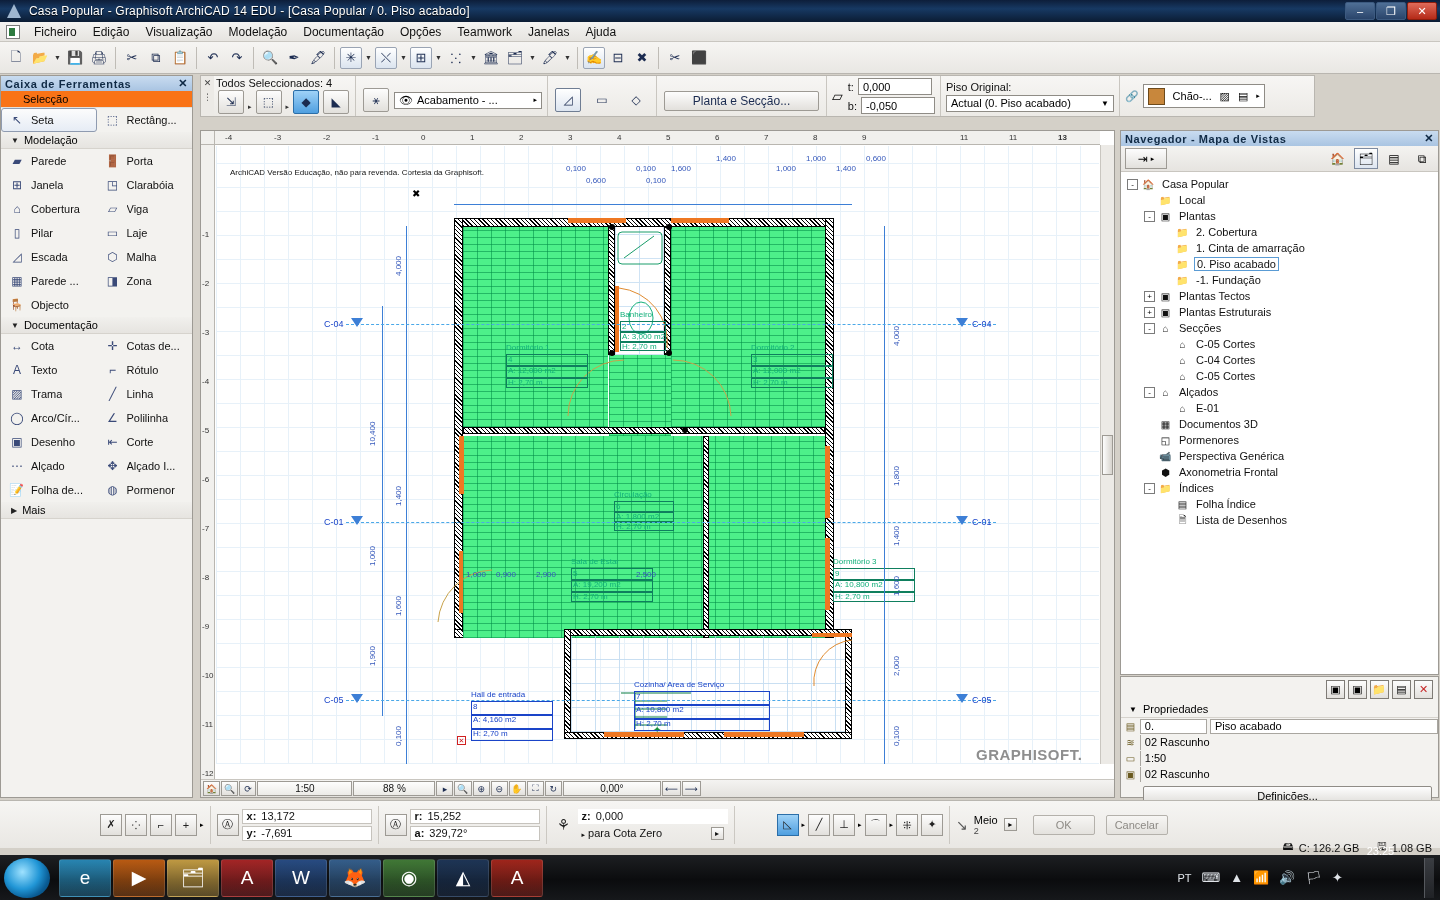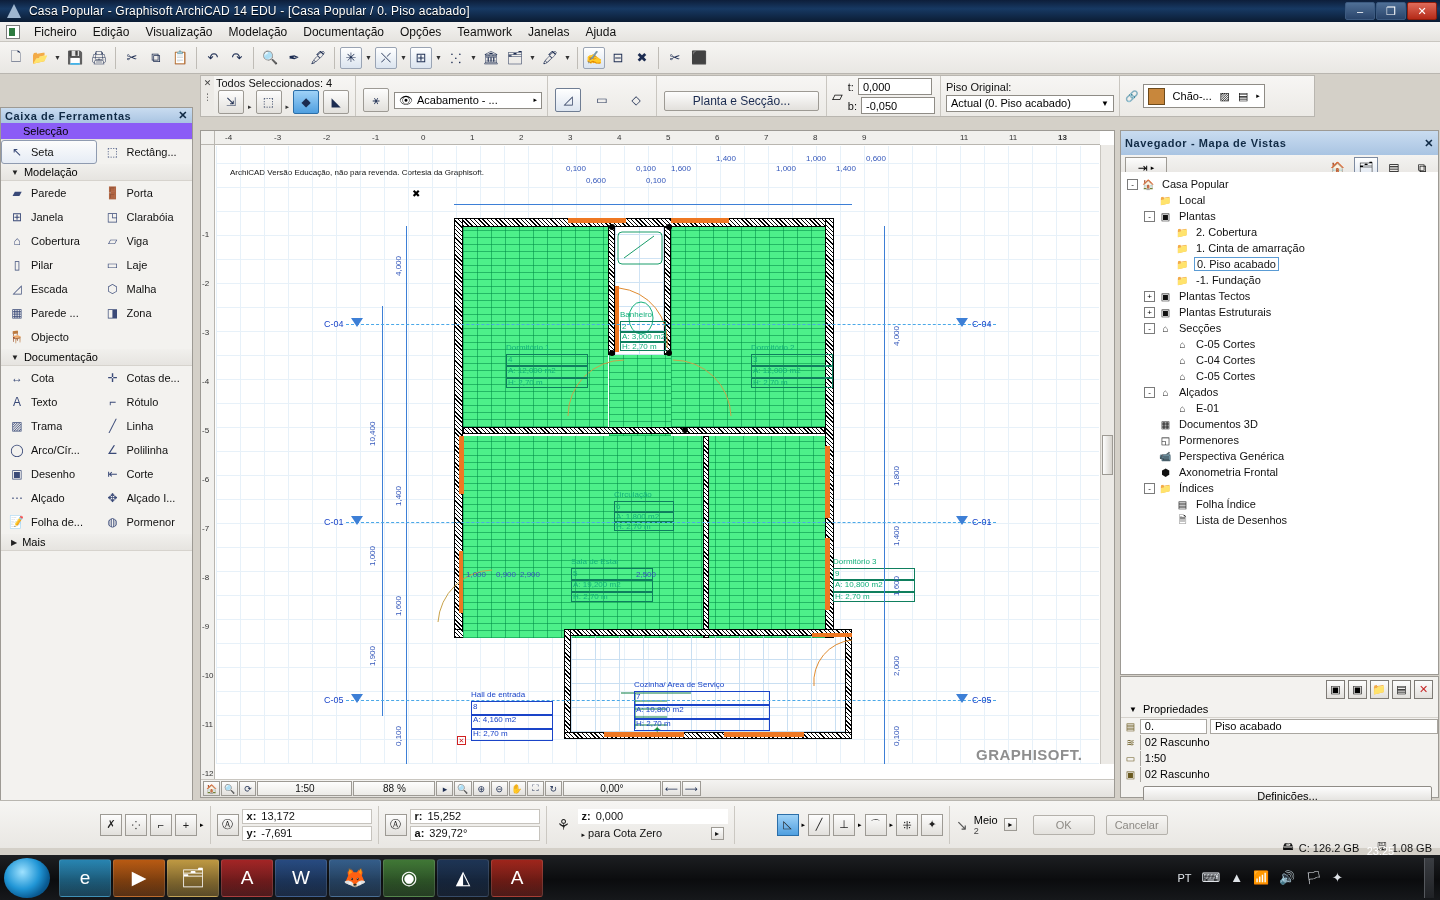--- a/index.html
+++ b/index.html
@@ -51,29 +51,29 @@
     background:linear-gradient(180deg,#fdfdfd,#e2e0dc);display:flex;align-items:center;
     justify-content:center;margin:0 2px;font-size:12px;color:#1b2b50;padding:0 4px;}
   .ib-btn.act{background:linear-gradient(180deg,#9fd2f7,#4f9fe0);border-color:#2b6ea8;}
   .ib-field{height:17px;border:1px solid #8f8c86;background:#fff;font-size:11px;
     padding:1px 4px;display:flex;align-items:center;}
   .ib-lab{font-size:11px;color:#111;}
   .sm-arrow{font-size:7px;color:#333;margin:0 2px;align-self:flex-end;padding-bottom:3px;}
 
   
   #toolbox{position:absolute;left:0;top:75px;width:193px;height:723px;
-    background:#f3f2ef;border:1px solid #9d9a94;margin-top:32px;}
+    background:#f3f2ef;border:1px solid #9d9a94;}
   #toolbox .tbhead{height:15px;background:linear-gradient(180deg,#c9dcf0,#a9c4e2);
     font-weight:bold;font-size:11px;color:#102a45;padding:1px 4px;display:flex;align-items:center;
     letter-spacing:.6px;}
   #toolbox .tbhead .x{margin-left:auto;font-weight:bold;}
   .tb-group{background:linear-gradient(180deg,#f1f0ed,#e6e4e0);font-size:11px;
     padding:2px 4px 2px 10px;border-bottom:1px solid #d6d3cd;display:flex;align-items:center;gap:5px;}
   .tb-group .tri{font-size:8px;color:#222;}
-  .tb-single{font-size:11px;padding:2px 4px 2px 22px;background:#8b5cf6;border-bottom:1px solid #e2e0dc;}
+  .tb-single{font-size:11px;padding:2px 4px 2px 22px;background:#f97316;border-bottom:1px solid #e2e0dc;}
   .tb-row{display:flex;}
   .tb-item{width:50%;display:flex;align-items:center;gap:5px;height:24px;padding-left:6px;
     font-size:11px;color:#111;border:1px solid transparent;}
   .tb-item.sel{border:1px solid #8f9bb0;background:linear-gradient(180deg,#fcfcfc,#e6ecf5);border-radius:3px;}
   .tb-item .ic{width:18px;height:18px;display:flex;align-items:center;justify-content:center;
     font-size:12px;color:#3a4a78;flex:0 0 18px;}
   .tb-item .lbl{overflow:hidden;white-space:nowrap;}
 
   
   #drawwrap{position:absolute;left:200px;top:130px;width:915px;height:668px;border:1px solid #9d9a94;background:#fff;}
@@ -88,21 +88,21 @@
     background:linear-gradient(90deg,#fdfdfd,#d6d3cd);border:1px solid #9d9a94;}
   #zoombar{position:absolute;left:0;bottom:0;width:100%;height:18px;background:linear-gradient(180deg,#f4f3f1,#e4e2de);
     border-top:1px solid #c9c6c0;display:flex;align-items:center;padding-left:2px;gap:1px;}
   .zb-btn{height:15px;min-width:17px;border:1px solid #9d9a94;background:linear-gradient(180deg,#fdfdfd,#e2e0dc);
     display:flex;align-items:center;justify-content:center;font-size:9px;color:#1b2b50;padding:0 2px;}
   .zb-fld{height:15px;border:1px solid #9d9a94;background:linear-gradient(180deg,#fdfdfd,#ecebe7);
     display:flex;align-items:center;justify-content:center;font-size:10px;color:#111;}
 
   
   #nav{position:absolute;left:1120px;top:130px;width:319px;height:545px;background:#fff;border:1px solid #9d9a94;}
-  #nav .nvhead{height:24px;background:linear-gradient(180deg,#c9dcf0,#a9c4e2);font-weight:bold;
+  #nav .nvhead{height:15px;background:linear-gradient(180deg,#c9dcf0,#a9c4e2);font-weight:bold;
     font-size:11px;color:#102a45;padding:1px 4px;display:flex;align-items:center;letter-spacing:.6px;}
   #nav .nvhead .x{margin-left:auto;}
   #nav .nvtools{height:26px;background:linear-gradient(180deg,#f4f3f1,#e6e4e0);
     border-bottom:1px solid #c9c6c0;display:flex;align-items:center;padding:0 4px;gap:3px;}
   .nv-btn{width:24px;height:21px;border:1px solid #9d9a94;background:linear-gradient(180deg,#fdfdfd,#e2e0dc);
     display:flex;align-items:center;justify-content:center;font-size:12px;}
   .nv-btn.flat{border-color:transparent;background:transparent;}
   .nv-btn.sel{border-color:#7d8aa0;background:linear-gradient(180deg,#fff,#dde5f0);}
   #tree{position:absolute;left:0;top:41px;right:0;bottom:0;overflow:hidden;padding:4px 0 0 6px;background:#fff;}
   .tn{display:flex;align-items:center;height:16px;font-size:11px;color:#111;white-space:nowrap;}
@@ -664,21 +664,21 @@
         <div class="rlabel blue" style="left: 420px; top: 546px;">7</div>
         <div class="rbox blue" style="left: 418px; top: 558.333px; width: 136px; height: 0px;"></div>
         <div class="rlabel blue" style="left: 420px; top: 559.333px;">A: 10,800 m2</div>
         <div class="rbox blue" style="left: 418px; top: 571.667px; width: 136px; height: 0px;"></div>
         <div class="rlabel blue" style="left: 420px; top: 572.667px;">H: 2,70 m</div>
       </div>
 
     <div id="dim-layer">
         <div class="dimtxt" style="left: 250px; top: 424px;">1,000</div>
         <div class="dimtxt" style="left: 280px; top: 424px;">0,900</div>
-        <div class="dimtxt" style="left: 304px; top: 424px;">2,900</div>
+        <div class="dimtxt" style="left: 320px; top: 424px;">2,900</div>
         <div class="dimtxt" style="left: 420px; top: 424px;">2,500</div>
         <div class="dimtxt" style="left: 178px; top: 130px; transform: rotate(-90deg); transform-origin: left top;">4,000</div>
         <div class="dimtxt" style="left: 152px; top: 300px; transform: rotate(-90deg); transform-origin: left top;">10,400</div>
         <div class="dimtxt" style="left: 178px; top: 360px; transform: rotate(-90deg); transform-origin: left top;">1,400</div>
         <div class="dimtxt" style="left: 152px; top: 420px; transform: rotate(-90deg); transform-origin: left top;">1,000</div>
         <div class="dimtxt" style="left: 178px; top: 470px; transform: rotate(-90deg); transform-origin: left top;">1,600</div>
         <div class="dimtxt" style="left: 152px; top: 520px; transform: rotate(-90deg); transform-origin: left top;">1,900</div>
         <div class="dimtxt" style="left: 178px; top: 600px; transform: rotate(-90deg); transform-origin: left top;">0,100</div>
         <div class="dimline" style="left: 190px; top: 80px; width: 1px; height: 560px;"></div>
         <div class="dimline" style="left: 166px; top: 160px; width: 1px; height: 410px;"></div>

